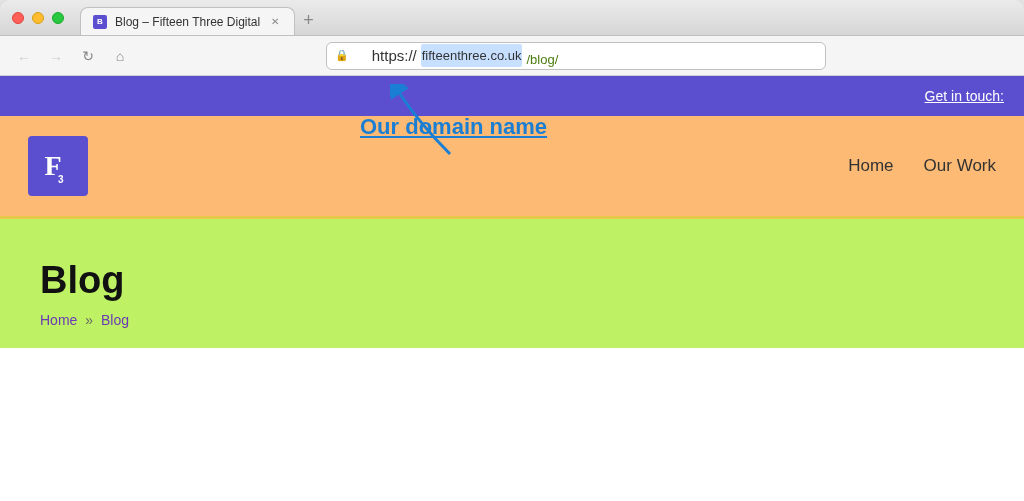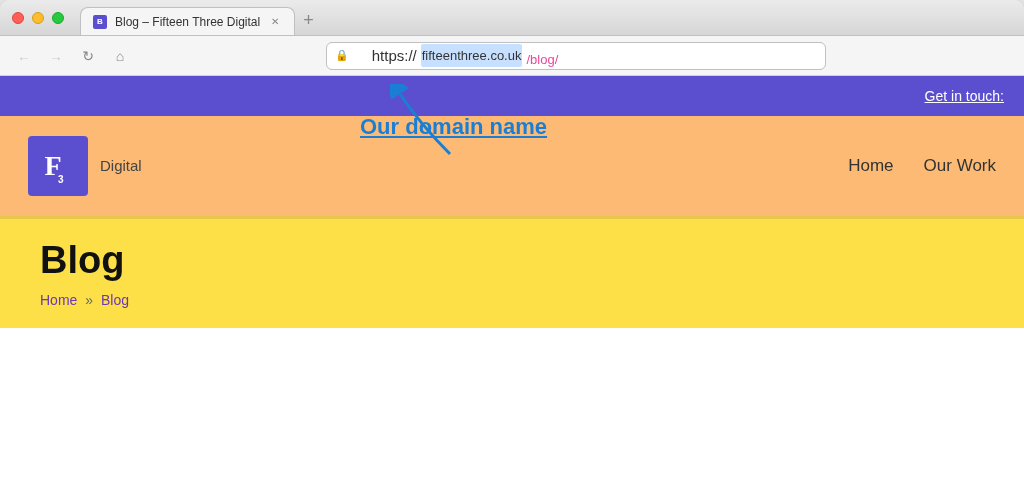--- a/index.html
+++ b/index.html
@@ -247,22 +247,22 @@
       gap: 4px;
     }
 
     .nav-item .dropdown-arrow {
       font-size: 12px;
       color: #555;
     }
 
     
     .page-content {
-      padding: 20px 40px 20px;
-      background: #fde047;
+      padding: 40px 40px 20px;
+      background: #bef264;
     }
 
     .page-title {
       font-size: 38px;
       font-weight: 700;
       color: #111;
       margin-bottom: 10px;
     }
 
     .breadcrumb {
@@ -329,21 +329,21 @@
 
   <div class="address-bar-row">
     <div class="nav-btn disabled">←</div>
     <div class="nav-btn disabled">→</div>
     <div class="nav-btn">↻</div>
     <div class="nav-btn">⌂</div>
     <div class="address-field">
       <span class="lock-icon">🔒</span>
       <span style="color:#333;font-size:15px;margin-left:19px;">https://</span>
         <span class="url-highlight">fifteenthree.co.uk</span>
-        <span style="font-size:13px;color:#ec4899;margin-top:8px;">/blog/</span>
+        <span style="font-size:13px;color:#4d7c0f;margin-top:8px;">/blog/</span>
     </div>
   </div>
 
   <div class="website-content">
 
     <div class="domain-annotation">
       <span class="annotation-text">Our domain name</span>
       
       <svg class="arrow-svg" width="120" height="80" viewBox="0 0 120 80">
         <defs>
@@ -361,21 +361,20 @@
 
     <div class="main-header">
       <div class="logo-area">
         <div class="logo-icon">
           <span style="position:relative;">
             <span class="logo-f">F</span>
             <span class="logo-sub">3</span>
           </span>
         </div>
         <div class="logo-text">
-          <span class="brand-sub">Digital</span>
         </div>
       </div>
 
       <nav class="nav-menu">
         <div class="nav-item">
           <span>Home</span>
         </div>
         <div class="nav-item">
           <span>Our Work</span>
         </div>

